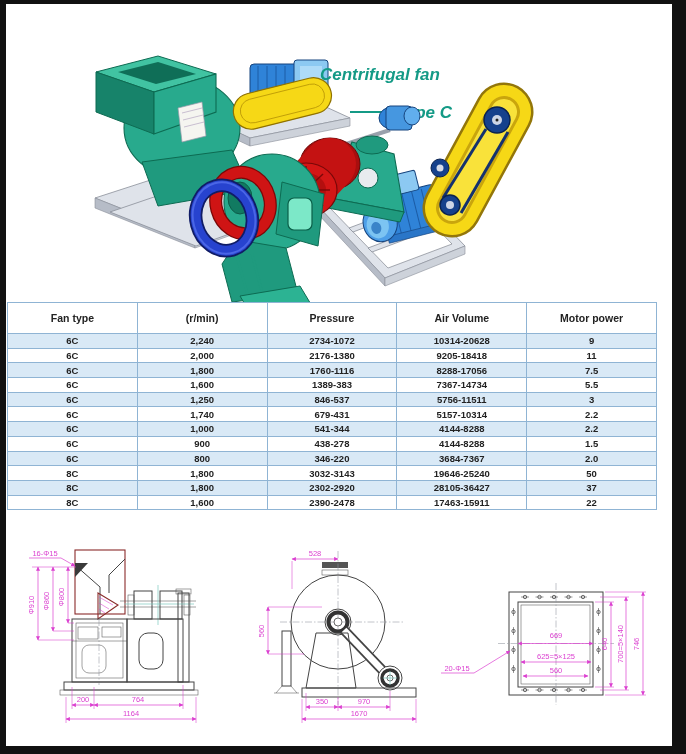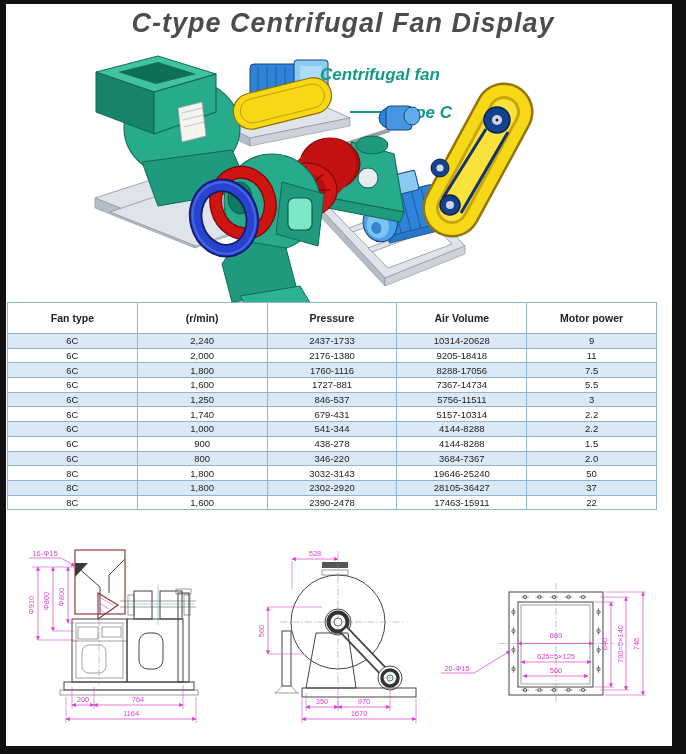--- a/index.html
+++ b/index.html
@@ -15,21 +15,21 @@
   #title{position:absolute;left:0;top:8px;width:686px;text-align:center;
          font-size:27px;font-style:italic;font-weight:600;color:#4c4c4c;letter-spacing:1px;}
   
   #illus{position:absolute;left:0;top:50px;}
   .cap{font-size:17px;font-weight:bold;font-style:italic;fill:var(--c-caption);}
   
   #spec-table{position:absolute;left:7px;top:302px;width:650px;border-collapse:collapse;
               table-layout:fixed;font-size:9.5px;color:#222;}
   #spec-table th{height:28px;font-size:10.5px;font-weight:bold;border:1px solid var(--c-tborder);
                  background:#fff;}
-  #spec-table td{height:13.7px;text-align:center;border:1px solid var(--c-tborder);padding:0;}
+  #spec-table td{height:13.7px;text-align:center;border:1px solid var(--c-tborder);padding:0;font-weight:bold;}
   #spec-table tr.alt td{background:var(--c-talt);}
   
   .drw{position:absolute;top:545px;}
   #drw1{left:12px;} #drw2{left:252px;} #drw3{left:440px;}
   .blk{stroke:#444;fill:none;stroke-width:1;}
   .blk2{stroke:#555;fill:none;stroke-width:.55;}
   .dred{stroke:#8a2a2a;fill:none;stroke-width:1.1;}
   .cl{stroke:#8f959e;stroke-width:.55;stroke-dasharray:7 2 1.5 2;fill:none;}
   .tcl{stroke:#7cc8be;stroke-width:.7;fill:none;}
   .dim{stroke:var(--c-pink);stroke-width:.7;fill:none;}
@@ -44,21 +44,20 @@
   .g2{fill:#b6bcc7;stroke:#8a8f99;stroke-width:.6;}
   .g3{fill:#cdd2da;stroke:#8a8f99;stroke-width:.6;}
   .blu{fill:var(--c-blue);stroke:#16447e;stroke-width:1;}
   .bluL{fill:#8cc9f2;stroke:#16447e;stroke-width:1;}
 </style>
 </head>
 <body>
 
 <div id="page">
 
-  <div id="title">C-type Centrifugal Fan Display</div>
 
   <svg id="illus" width="686" height="262" viewBox="0 0 686 262">
 
     <g>
 
       <polygon class="g1" points="195,62 300,45 350,68 250,88"></polygon>
       <polygon class="g2" points="195,62 250,88 250,96 195,70"></polygon>
       <polygon class="g3" points="250,88 350,68 350,76 250,96"></polygon>
       <polygon class="g1" points="95,148 195,188 302,150 206,112"></polygon>
       <polygon class="g2" points="95,148 195,188 195,198 95,158"></polygon>
@@ -196,42 +195,42 @@
           <th>(r/min)</th>
           <th>Pressure</th>
           <th>Air Volume</th>
           <th>Motor power</th>
         </tr>
       </thead>
     <tbody>
         <tr class="alt">
           <td>6C</td>
           <td>2,240</td>
-          <td>2437-1733</td>
+          <td>2734-1072</td>
           <td>10314-20628</td>
           <td>9</td>
         </tr>
         <tr>
           <td>6C</td>
           <td>2,000</td>
           <td>2176-1380</td>
           <td>9205-18418</td>
           <td>11</td>
         </tr>
         <tr class="alt">
           <td>6C</td>
           <td>1,800</td>
           <td>1760-1116</td>
           <td>8288-17056</td>
           <td>7.5</td>
         </tr>
         <tr>
           <td>6C</td>
           <td>1,600</td>
-          <td>1727-881</td>
+          <td>1389-383</td>
           <td>7367-14734</td>
           <td>5.5</td>
         </tr>
         <tr class="alt">
           <td>6C</td>
           <td>1,250</td>
           <td>846-537</td>
           <td>5756-11511</td>
           <td>3</td>
         </tr>

